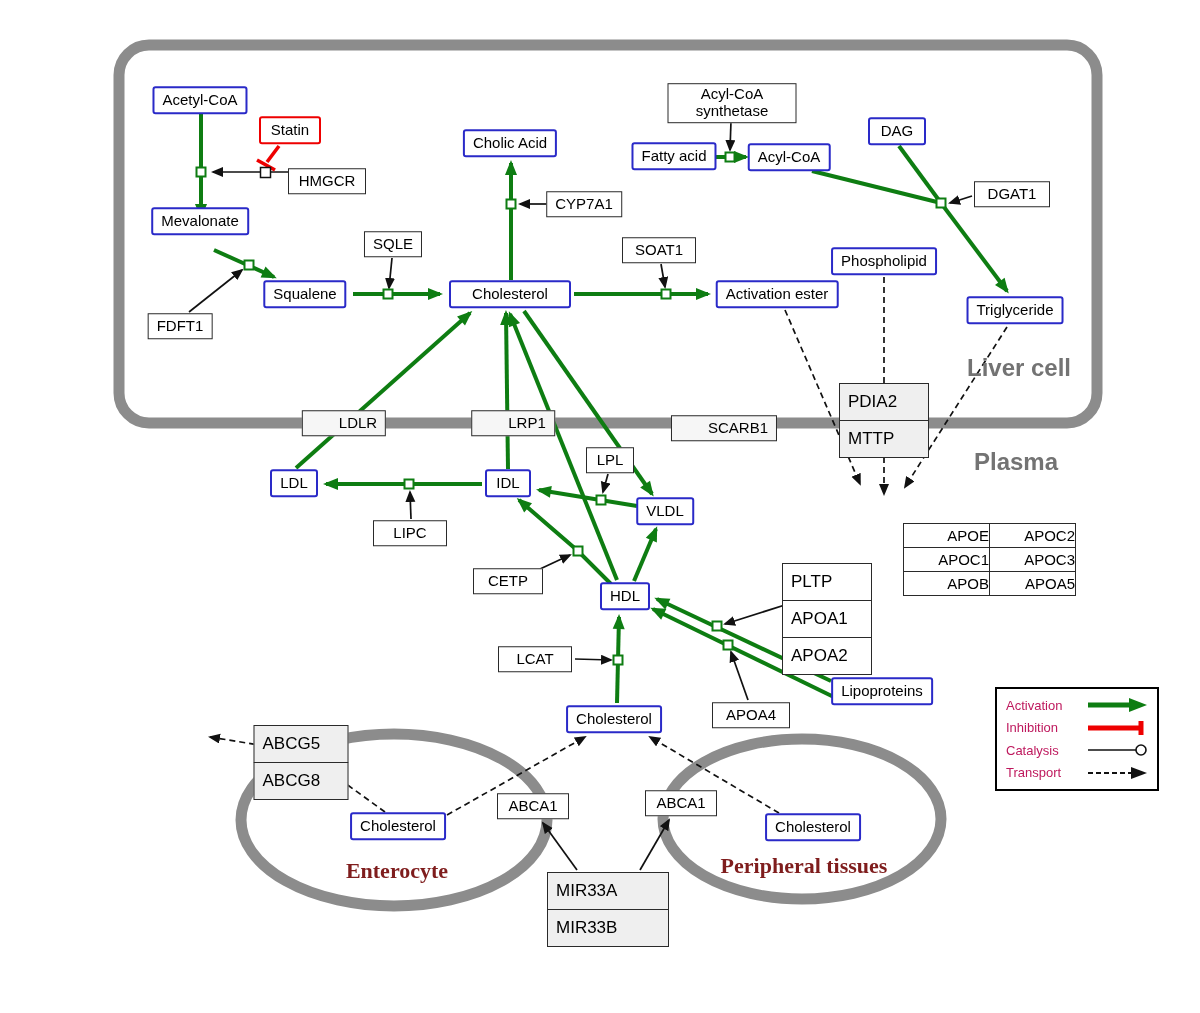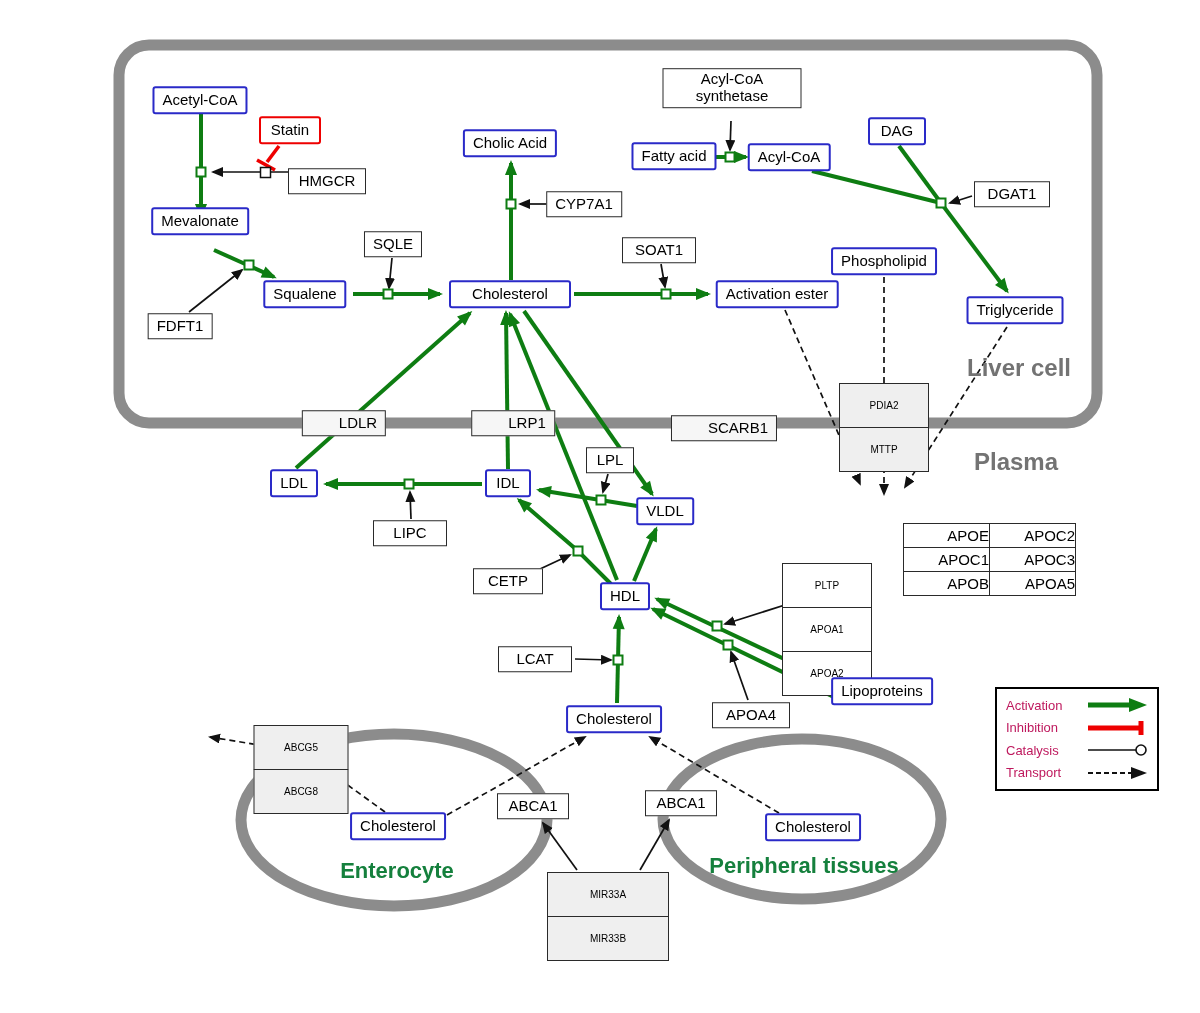--- a/index.html
+++ b/index.html
@@ -1,31 +1,31 @@
 <!DOCTYPE html>
 <html><head>
 <meta charset="utf-8">
 <style>
   html,body{margin:0;padding:0;background:#fff;}
   .canvas{position:relative;width:1200px;height:1013px;background:#fff;
           font-family:"Liberation Sans",sans-serif;overflow:hidden;}
   svg.edges{position:absolute;left:0;top:0;z-index:1;}
   .region-label{position:absolute;transform:translate(-50%,-50%);z-index:2;
                 font-weight:bold;color:#737373;font-size:24px;white-space:nowrap;}
-  .region-label.sm{font-size:22px;color:#15803d;}
+  .region-label.sm{font-size:22px;color:#7f1d1d;font-family:Liberation Serif, serif;}
   .n{position:absolute;transform:translate(-50%,-50%);z-index:3;background:#fff;
      border:1px solid #2a2a2a;padding:2px 8px;font-size:15px;line-height:1.3;
      white-space:nowrap;text-align:center;color:#000;box-sizing:border-box;}
   .n.blue{border:2px solid #2a2ac8;border-radius:3px;}
   .n.red{border:2px solid #ee0000;border-radius:3px;}
   .n.mem{background:#f6f6f6;padding-left:36px;}
   .n.wrap{white-space:normal;line-height:1.12;padding:2px 4px;}
   .stack{position:absolute;transform:translate(-50%,0);z-index:3;display:flex;flex-direction:column;}
-  .stack .row{background:#efefef;border:1px solid #2a2a2a;margin-top:-1px;padding:16px 8px;
-              font-size:10px;text-align:center;white-space:nowrap;}
+  .stack .row{background:#efefef;border:1px solid #2a2a2a;margin-top:-1px;padding:8px 8px;
+              font-size:17px;text-align:left;white-space:nowrap;}
   .stack .row:first-child{margin-top:0;}
   .stack.white .row{background:#fff;}
   .apo-table{position:absolute;z-index:3;background:#fff;border-top:1px solid #2a2a2a;
              border-left:1px solid #2a2a2a;display:grid;grid-template-columns:86px 86px;}
   .apo-table .cell{border-right:1px solid #2a2a2a;border-bottom:1px solid #2a2a2a;
                    padding:3px 0;text-align:right;font-size:15px;background:#fff;}
   .legend{position:absolute;left:995px;top:687px;width:164px;height:104px;border:2px solid #000;
           z-index:3;background:#fff;padding:8px 9px;box-sizing:border-box;
           display:flex;flex-direction:column;justify-content:space-between;}
   .legend .lrow{display:flex;align-items:center;justify-content:space-between;}
@@ -135,21 +135,21 @@
   <div class="n" style="left:327px;top:181px;min-width:78px">HMGCR</div>
   <div class="n blue" style="left:200px;top:221px">Mevalonate</div>
   <div class="n" style="left:180px;top:326px;min-width:62px">FDFT1</div>
   <div class="n blue" style="left:305px;top:294px">Squalene</div>
   <div class="n" style="left:393px;top:244px;min-width:56px">SQLE</div>
   <div class="n blue" style="left:510px;top:294px;min-width:122px">Cholesterol</div>
   <div class="n blue" style="left:510px;top:143px">Cholic Acid</div>
   <div class="n" style="left:584px;top:204px;min-width:70px">CYP7A1</div>
   <div class="n" style="left:659px;top:250px;min-width:74px">SOAT1</div>
   <div class="n blue" style="left:777px;top:294px">Activation ester</div>
-  <div class="n wrap" style="left:732px;top:88px;width:139px">Acyl-CoA synthetase</div>
+  <div class="n wrap" style="left:732px;top:103px;width:129px">Acyl-CoA synthetase</div>
   <div class="n blue" style="left:674px;top:156px">Fatty acid</div>
   <div class="n blue" style="left:789px;top:157px">Acyl-CoA</div>
   <div class="n blue" style="left:897px;top:131px;min-width:58px">DAG</div>
   <div class="n" style="left:1012px;top:194px;min-width:76px">DGAT1</div>
   <div class="n blue" style="left:884px;top:261px">Phospholipid</div>
   <div class="n blue" style="left:1015px;top:310px">Triglyceride</div>
 
   <div class="n mem" style="left:344px;top:423px;min-width:78px">LDLR</div>
   <div class="n mem" style="left:513px;top:423px;min-width:74px">LRP1</div>
   <div class="n mem" style="left:724px;top:428px;min-width:80px">SCARB1</div>

